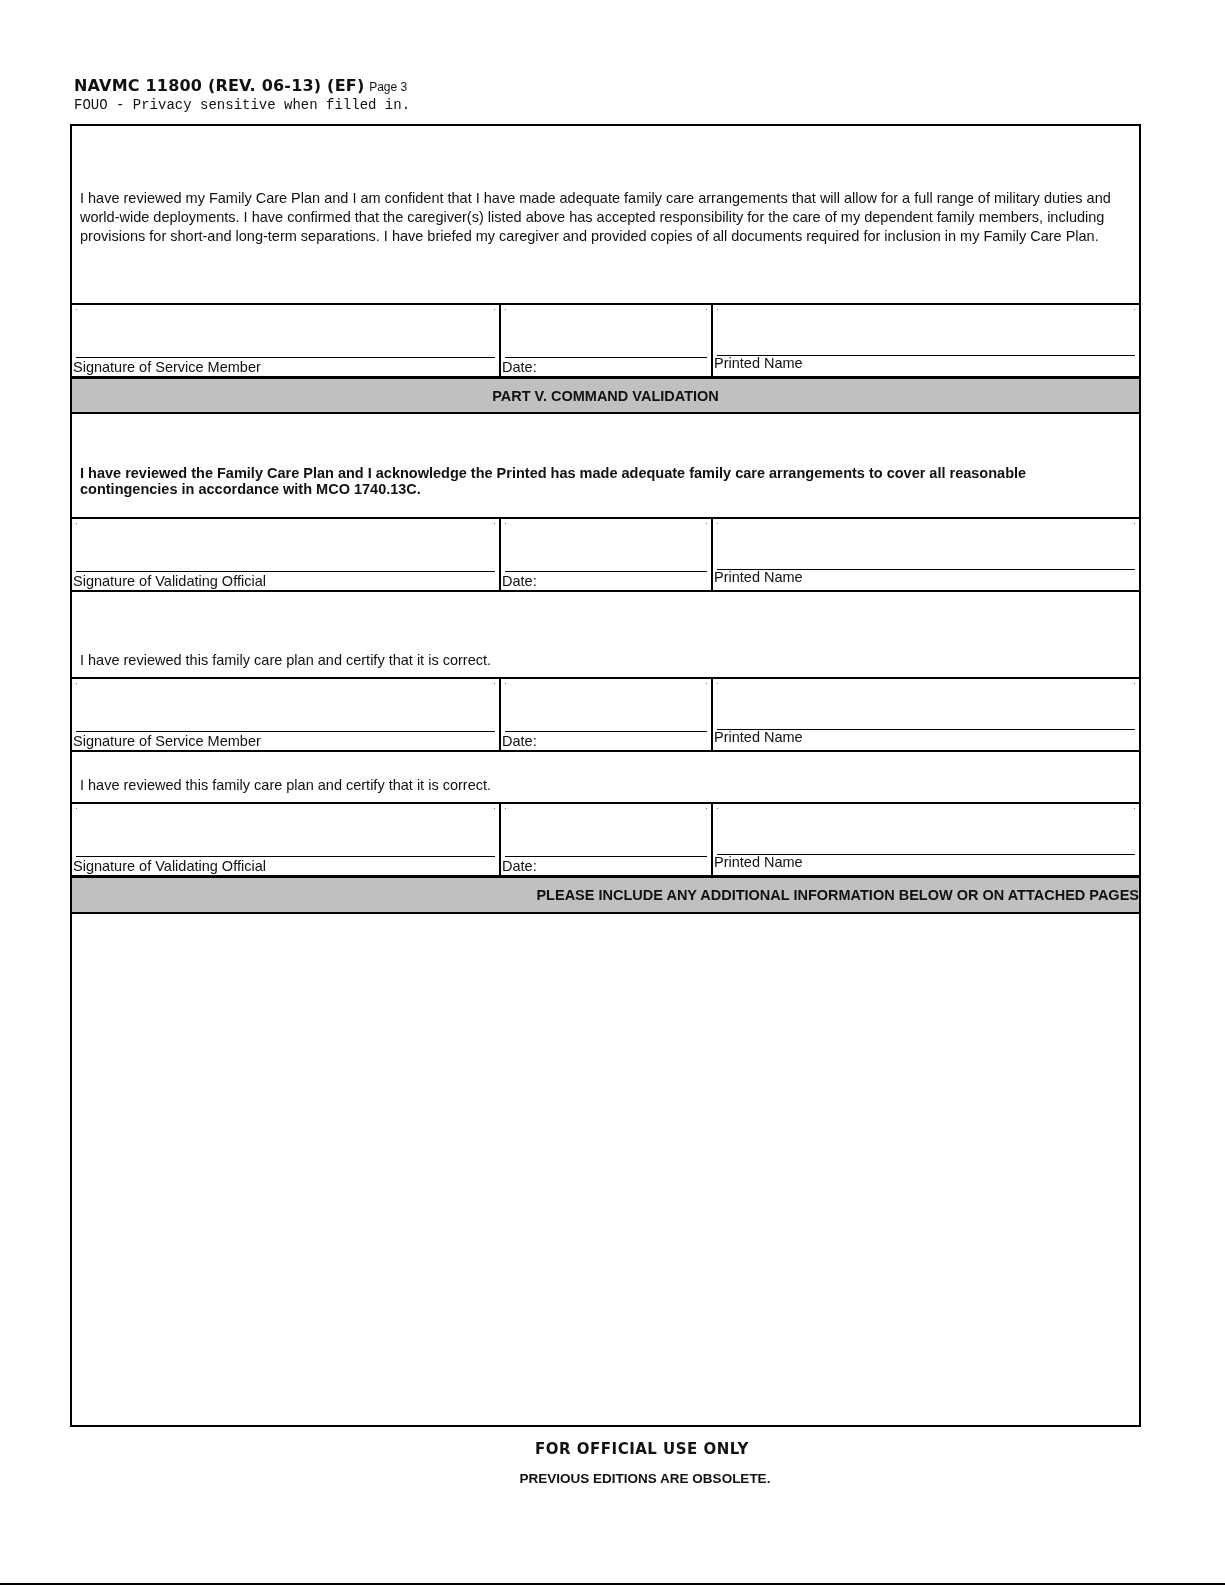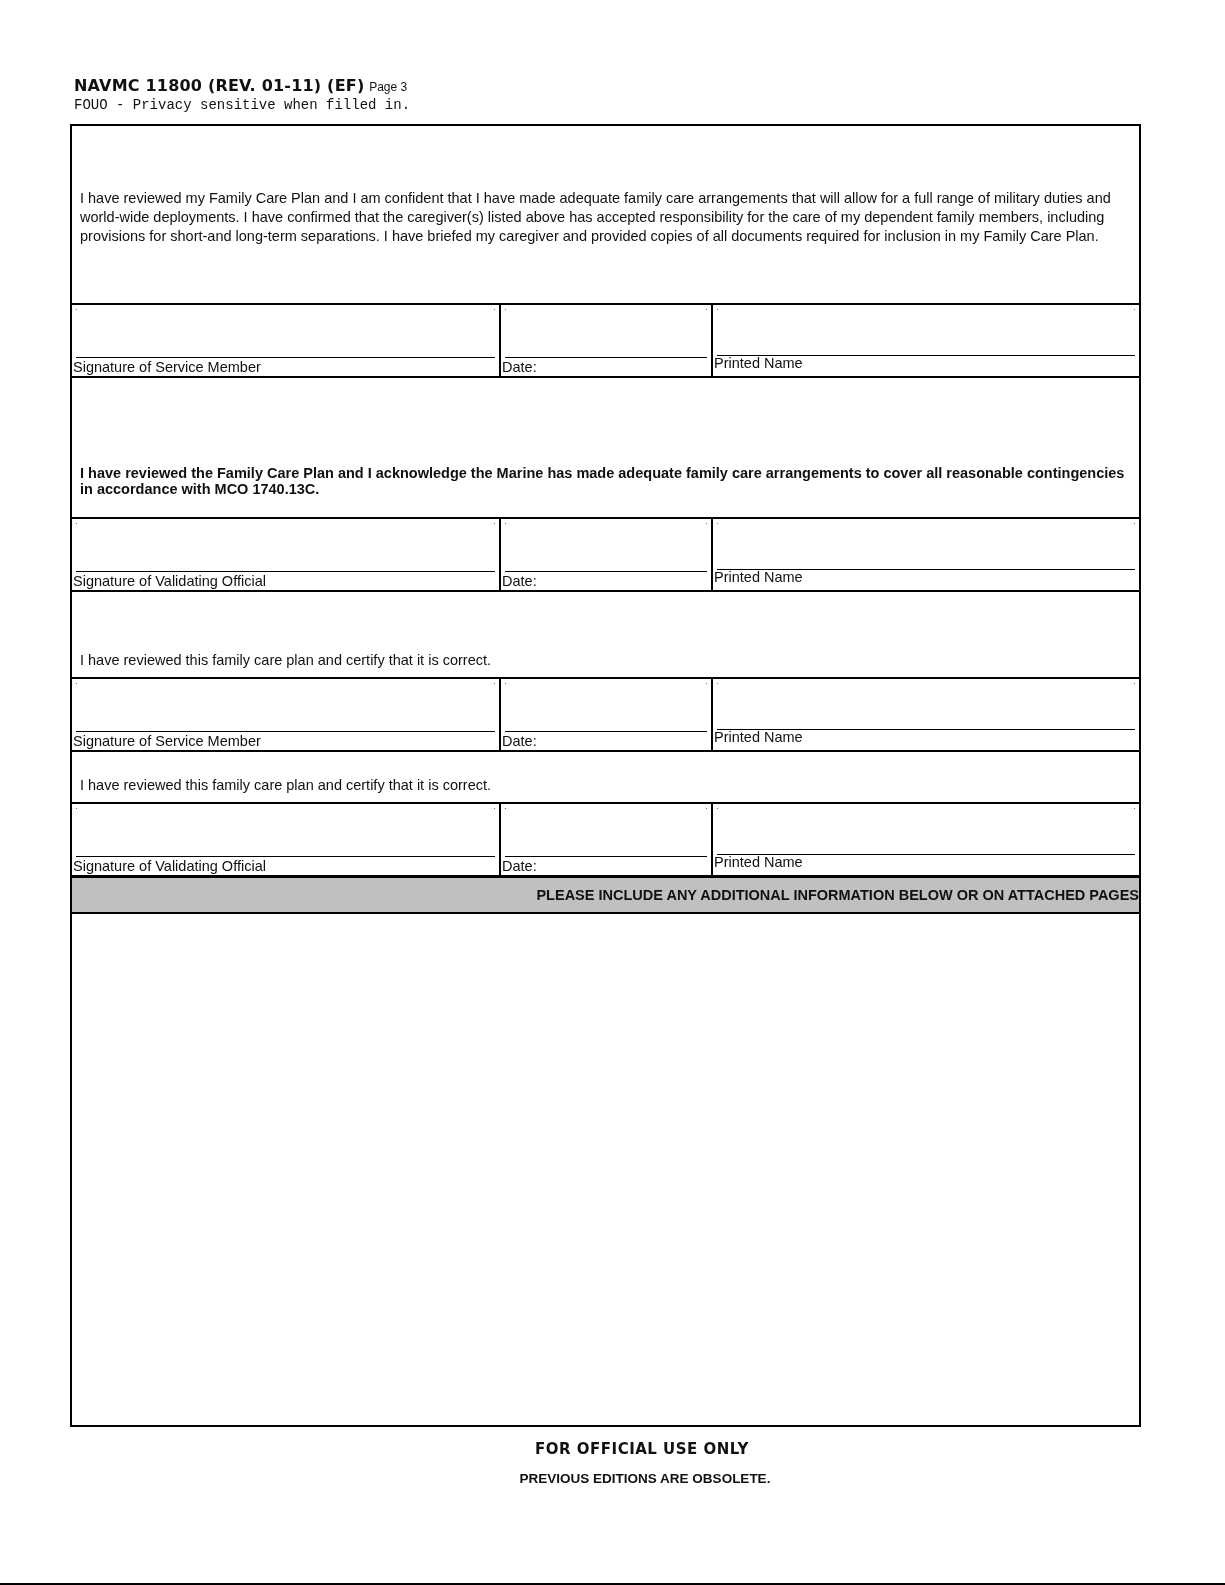--- a/index.html
+++ b/index.html
@@ -53,21 +53,21 @@
   .footer2 {
     position: absolute; left: 0; width: 1290px; top: 1471px; text-align: center;
     font-weight: bold; font-size: 13.5px;
   }
   .page-edge { position: absolute; left: 0; right: 0; top: 1583px; border-top: 2px solid #000; }
 </style>
 </head>
 <body>
 
 <div class="hdr-title">
-  <span class="bold">NAVMC 11800 (REV. 01-11) (EF)</span>
+  <span class="bold">NAVMC 11800 (REV. 06-13) (EF)</span>
   <span class="page">Page 3</span>
 </div>
 <div class="hdr-sub">FOUO - Privacy sensitive when filled in.</div>
 
 <div class="form">
 
   <div class="para" style="top:63px;">I have reviewed my Family Care Plan and I am confident that I have made adequate family care arrangements that will allow for a full range of military duties and world-wide deployments. I have confirmed that the caregiver(s) listed above has accepted responsibility for the care of my dependent family members, including provisions for short-and long-term separations.  I have briefed my caregiver and provided copies of all documents required for inclusion in my Family Care Plan.</div>
 
   <div class="sigrow" style="top:177px;">
     <div class="cell c1">
@@ -86,21 +86,24 @@
     </div>
     <div class="cell c3">
       <span class="dot l">·</span>
         <span class="dot r">·</span>
       <div class="sig-field"></div>
       <div class="sig-line"></div>
       <div class="sig-label">Printed Name</div>
     </div>
   </div>
 
-  <div class="para bold" style="top:339px;">I have reviewed the Family Care Plan and I acknowledge the Marine has made adequate family care arrangements to cover all reasonable contingencies in accordance with MCO 1740.13C.</div>
+  <div class="section-head" style="top:251px;height:37px;">
+    <span>PART V.  COMMAND VALIDATION</span>
+  </div>
+  <div class="para bold" style="top:339px;">I have reviewed the Family Care Plan and I acknowledge the Printed has made adequate family care arrangements to cover all reasonable contingencies in accordance with MCO 1740.13C.</div>
 
   <div class="sigrow" style="top:391px;">
     <div class="cell c1">
       <span class="dot l">·</span>
         <span class="dot r">·</span>
       <div class="sig-field"></div>
       <div class="sig-line"></div>
       <div class="sig-label">Signature of Validating Official</div>
     </div>
     <div class="cell c2">

